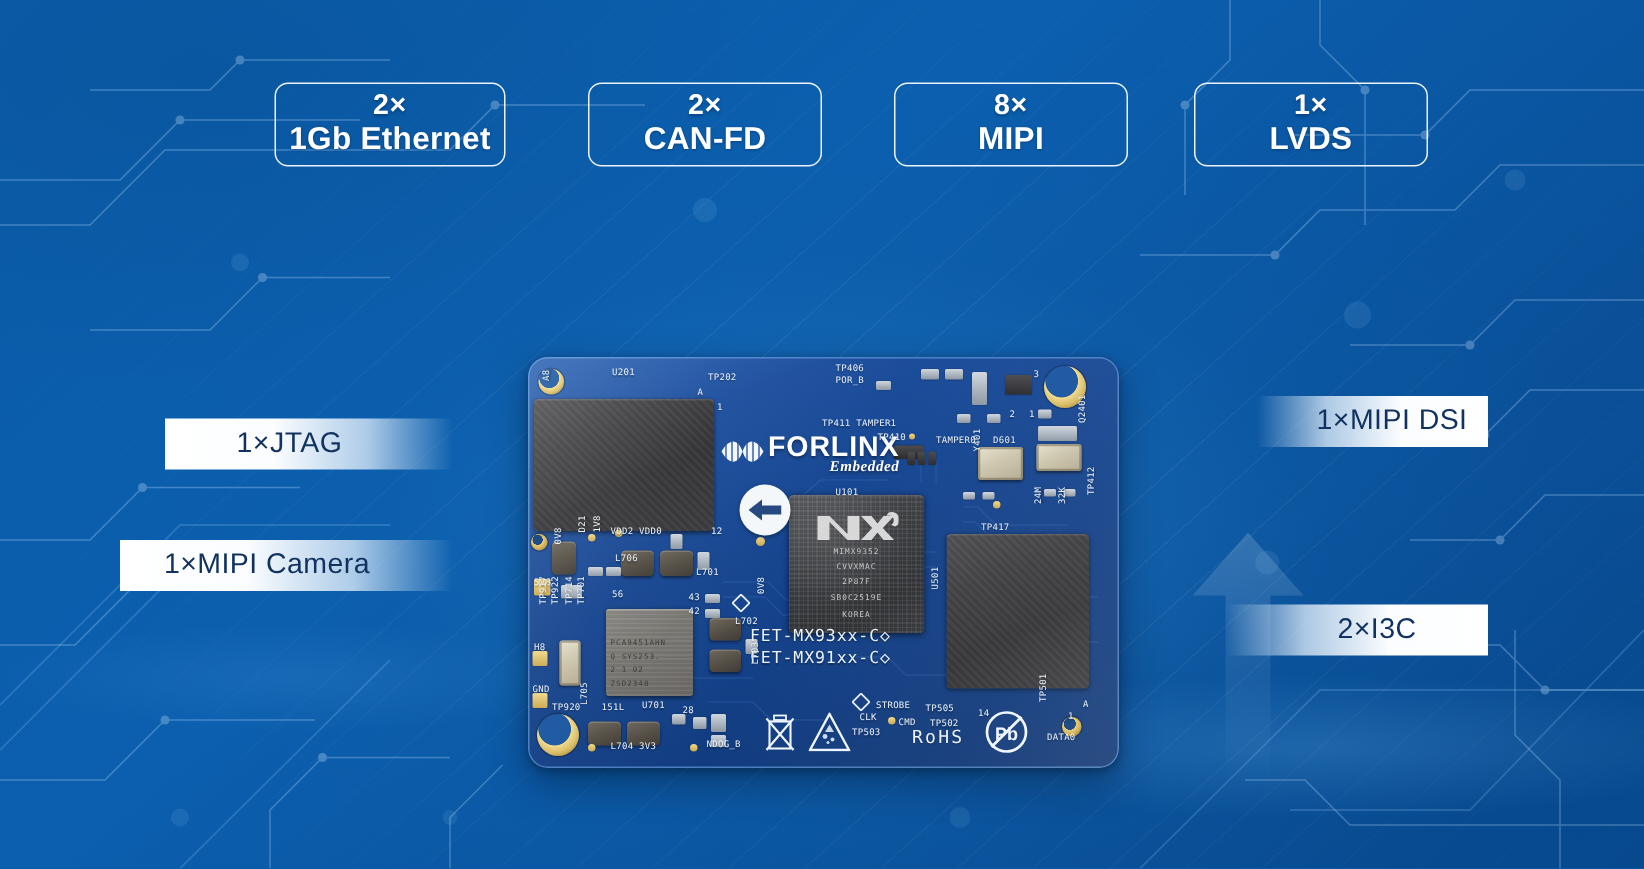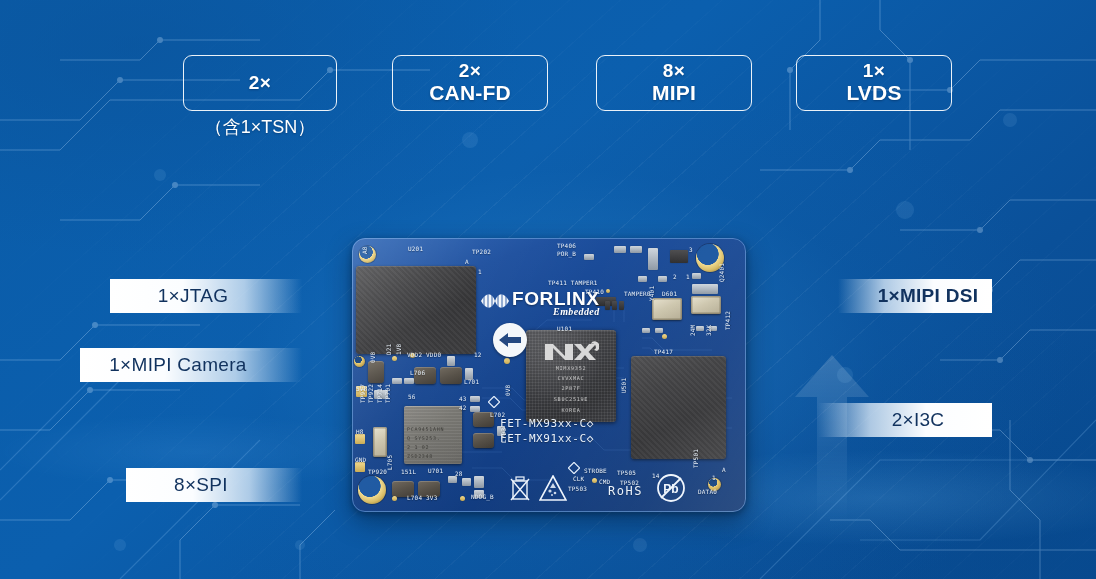--- a/index.html
+++ b/index.html
@@ -207,49 +207,46 @@
       <linearGradient id="ag" x1="0" y1="1" x2="0" y2="0">
         <stop offset="0%" stop-color="#bfe4ff" stop-opacity="0"></stop>
         <stop offset="100%" stop-color="#ffffff" stop-opacity="1"></stop>
       </linearGradient>
     </defs>
     <polygon points="37,0 74,42 52,42 52,170 22,170 22,42 0,42" fill="url(#ag)"></polygon>
   </svg>
 
   <div class="topbox" style="left:183px;top:55px;width:154px;">
     <span class="cnt">2×</span>
-  </div>
-  <div class="subnote" style="left:183px;top:115px;width:154px;text-align:center;">（含1×TSN）</div>
+    <span class="nm">1Gb Ethernet</span>
+  </div>
 
   <div class="topbox" style="left:392px;top:55px;width:156px;">
     <span class="cnt">2×</span>
     <span class="nm">CAN-FD</span>
   </div>
 
   <div class="topbox" style="left:596px;top:55px;width:156px;">
     <span class="cnt">8×</span>
     <span class="nm">MIPI</span>
   </div>
 
   <div class="topbox" style="left:796px;top:55px;width:156px;">
     <span class="cnt">1×</span>
     <span class="nm">LVDS</span>
   </div>
 
   <div class="sidelabel left" style="left:110px;top:279px;width:192px;">
     <span>1×JTAG</span>
   </div>
-  <div class="sidelabel left" style="left:80px;top:348px;width:222px;">
+  <div class="sidelabel left" style="left:80px;top:360px;width:222px;">
     <span>1×MIPI Camera</span>
   </div>
-  <div class="sidelabel left" style="left:126px;top:468px;width:176px;">
-    <span>8×SPI</span>
-  </div>
-
-  <div class="sidelabel right" style="left:838px;top:279px;width:154px;font-weight:bold;">
+
+  <div class="sidelabel right" style="left:838px;top:264px;width:154px;">
     <span>1×MIPI DSI</span>
   </div>
   <div class="sidelabel right" style="left:818px;top:403px;width:174px;">
     <span>2×I3C</span>
   </div>
 
   <div class="board">
 
     <svg class="trace-svg" viewBox="0 0 394 274" preserveAspectRatio="none">
       <g fill="none" stroke="#5b8fd6" stroke-width=".7" opacity=".75">

